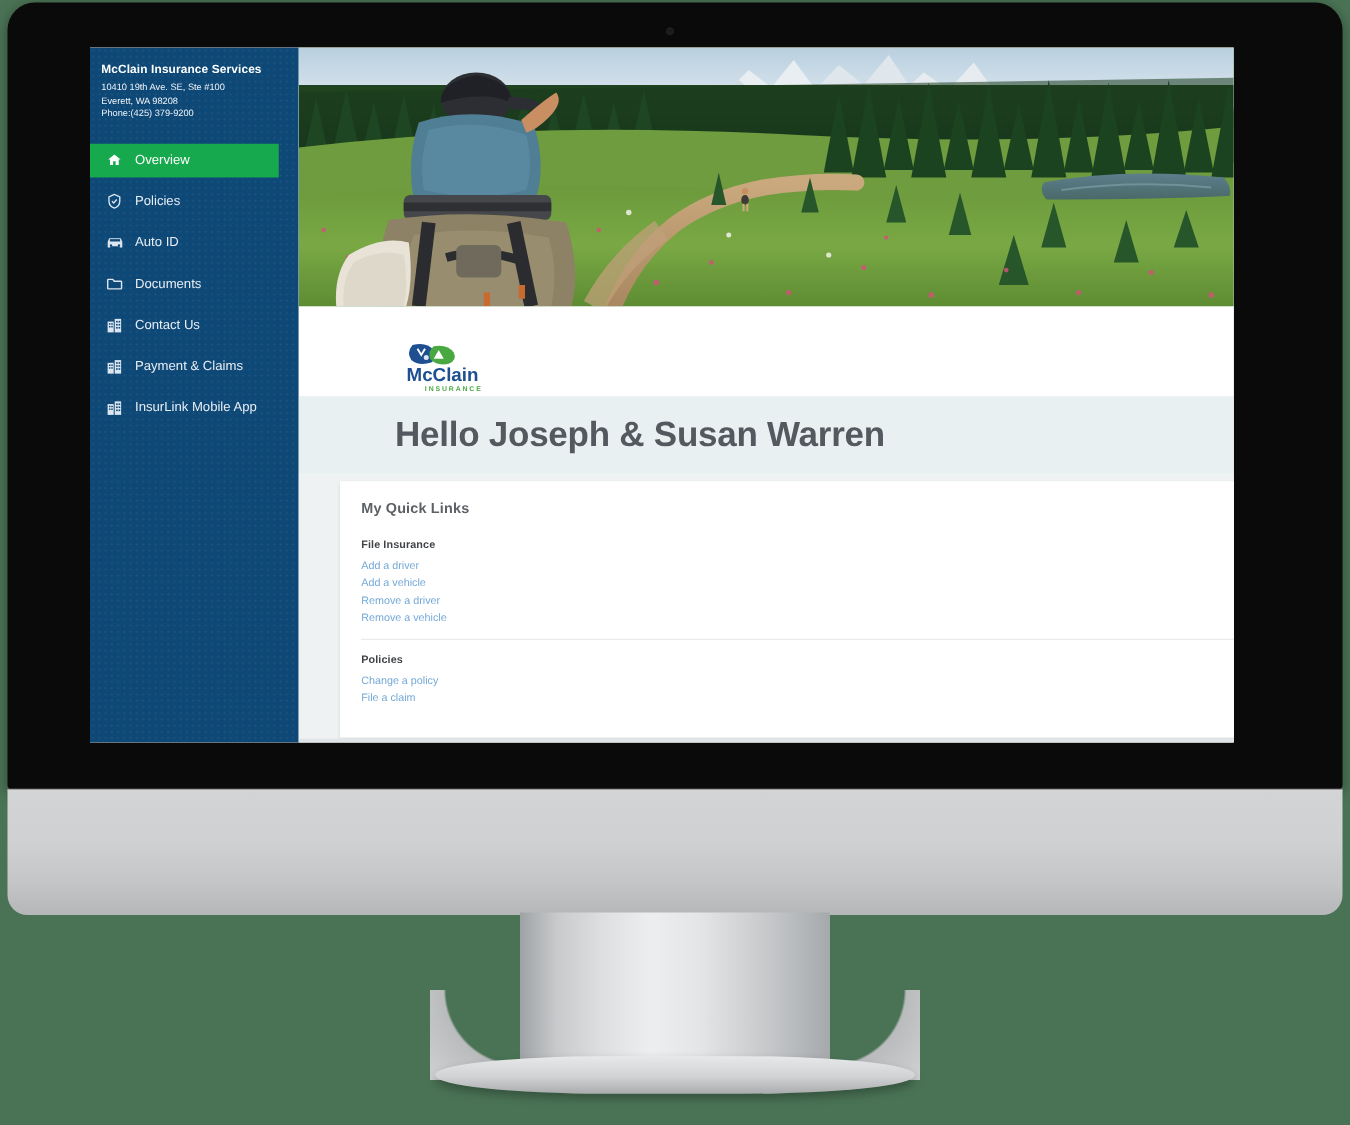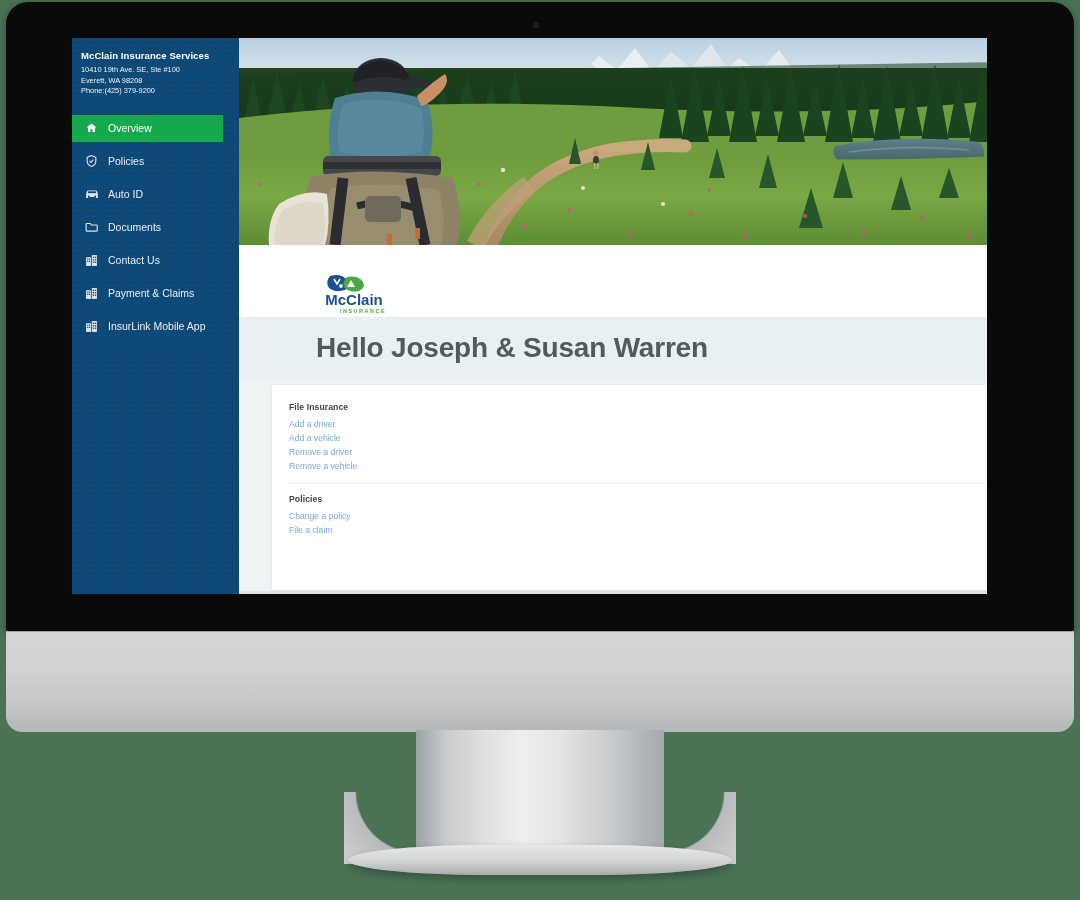--- a/index.html
+++ b/index.html
@@ -588,20 +588,21 @@
               </svg>
             </div>
           </div>
 
           <div class="greet-band">
             <div class="greet">Hello Joseph &amp; Susan Warren</div>
           </div>
 
           <div class="body-area">
             <div class="card">
+              <div class="card-title">My Quick Links</div>
 
               <div class="ql-group">
                 <div class="ql-head">File Insurance</div>
                 <a class="ql-link" href="#">Add a driver</a>
                 <a class="ql-link" href="#">Add a vehicle</a>
                 <a class="ql-link" href="#">Remove a driver</a>
                 <a class="ql-link" href="#">Remove a vehicle</a>
               </div>
 
               <div class="ql-sep"></div>

